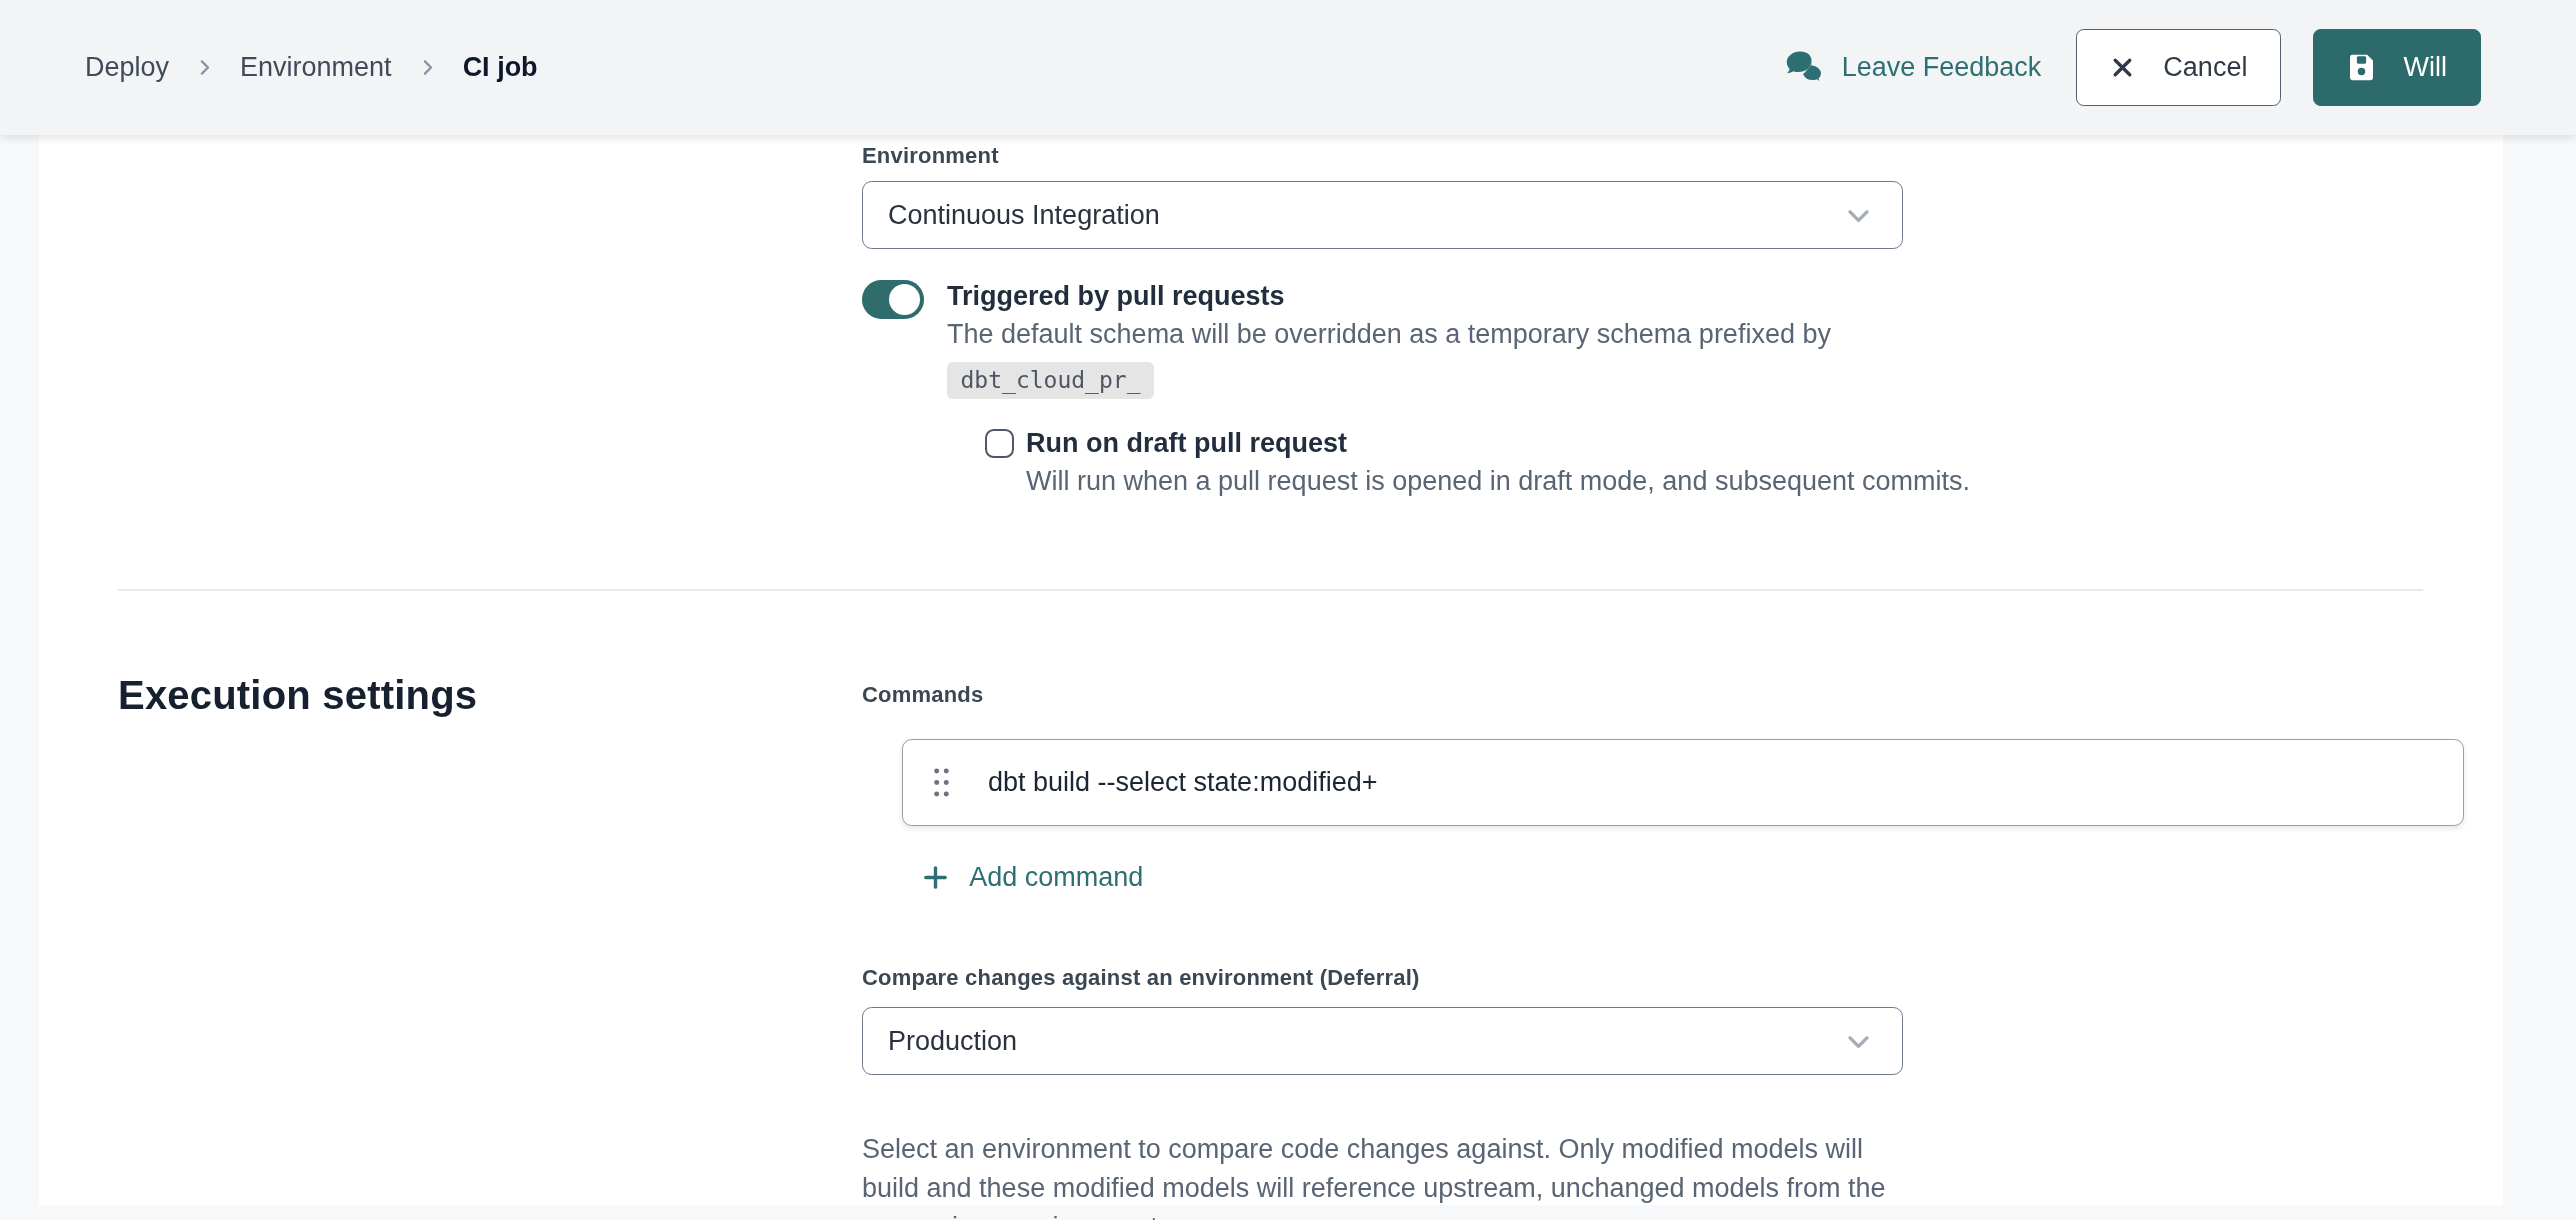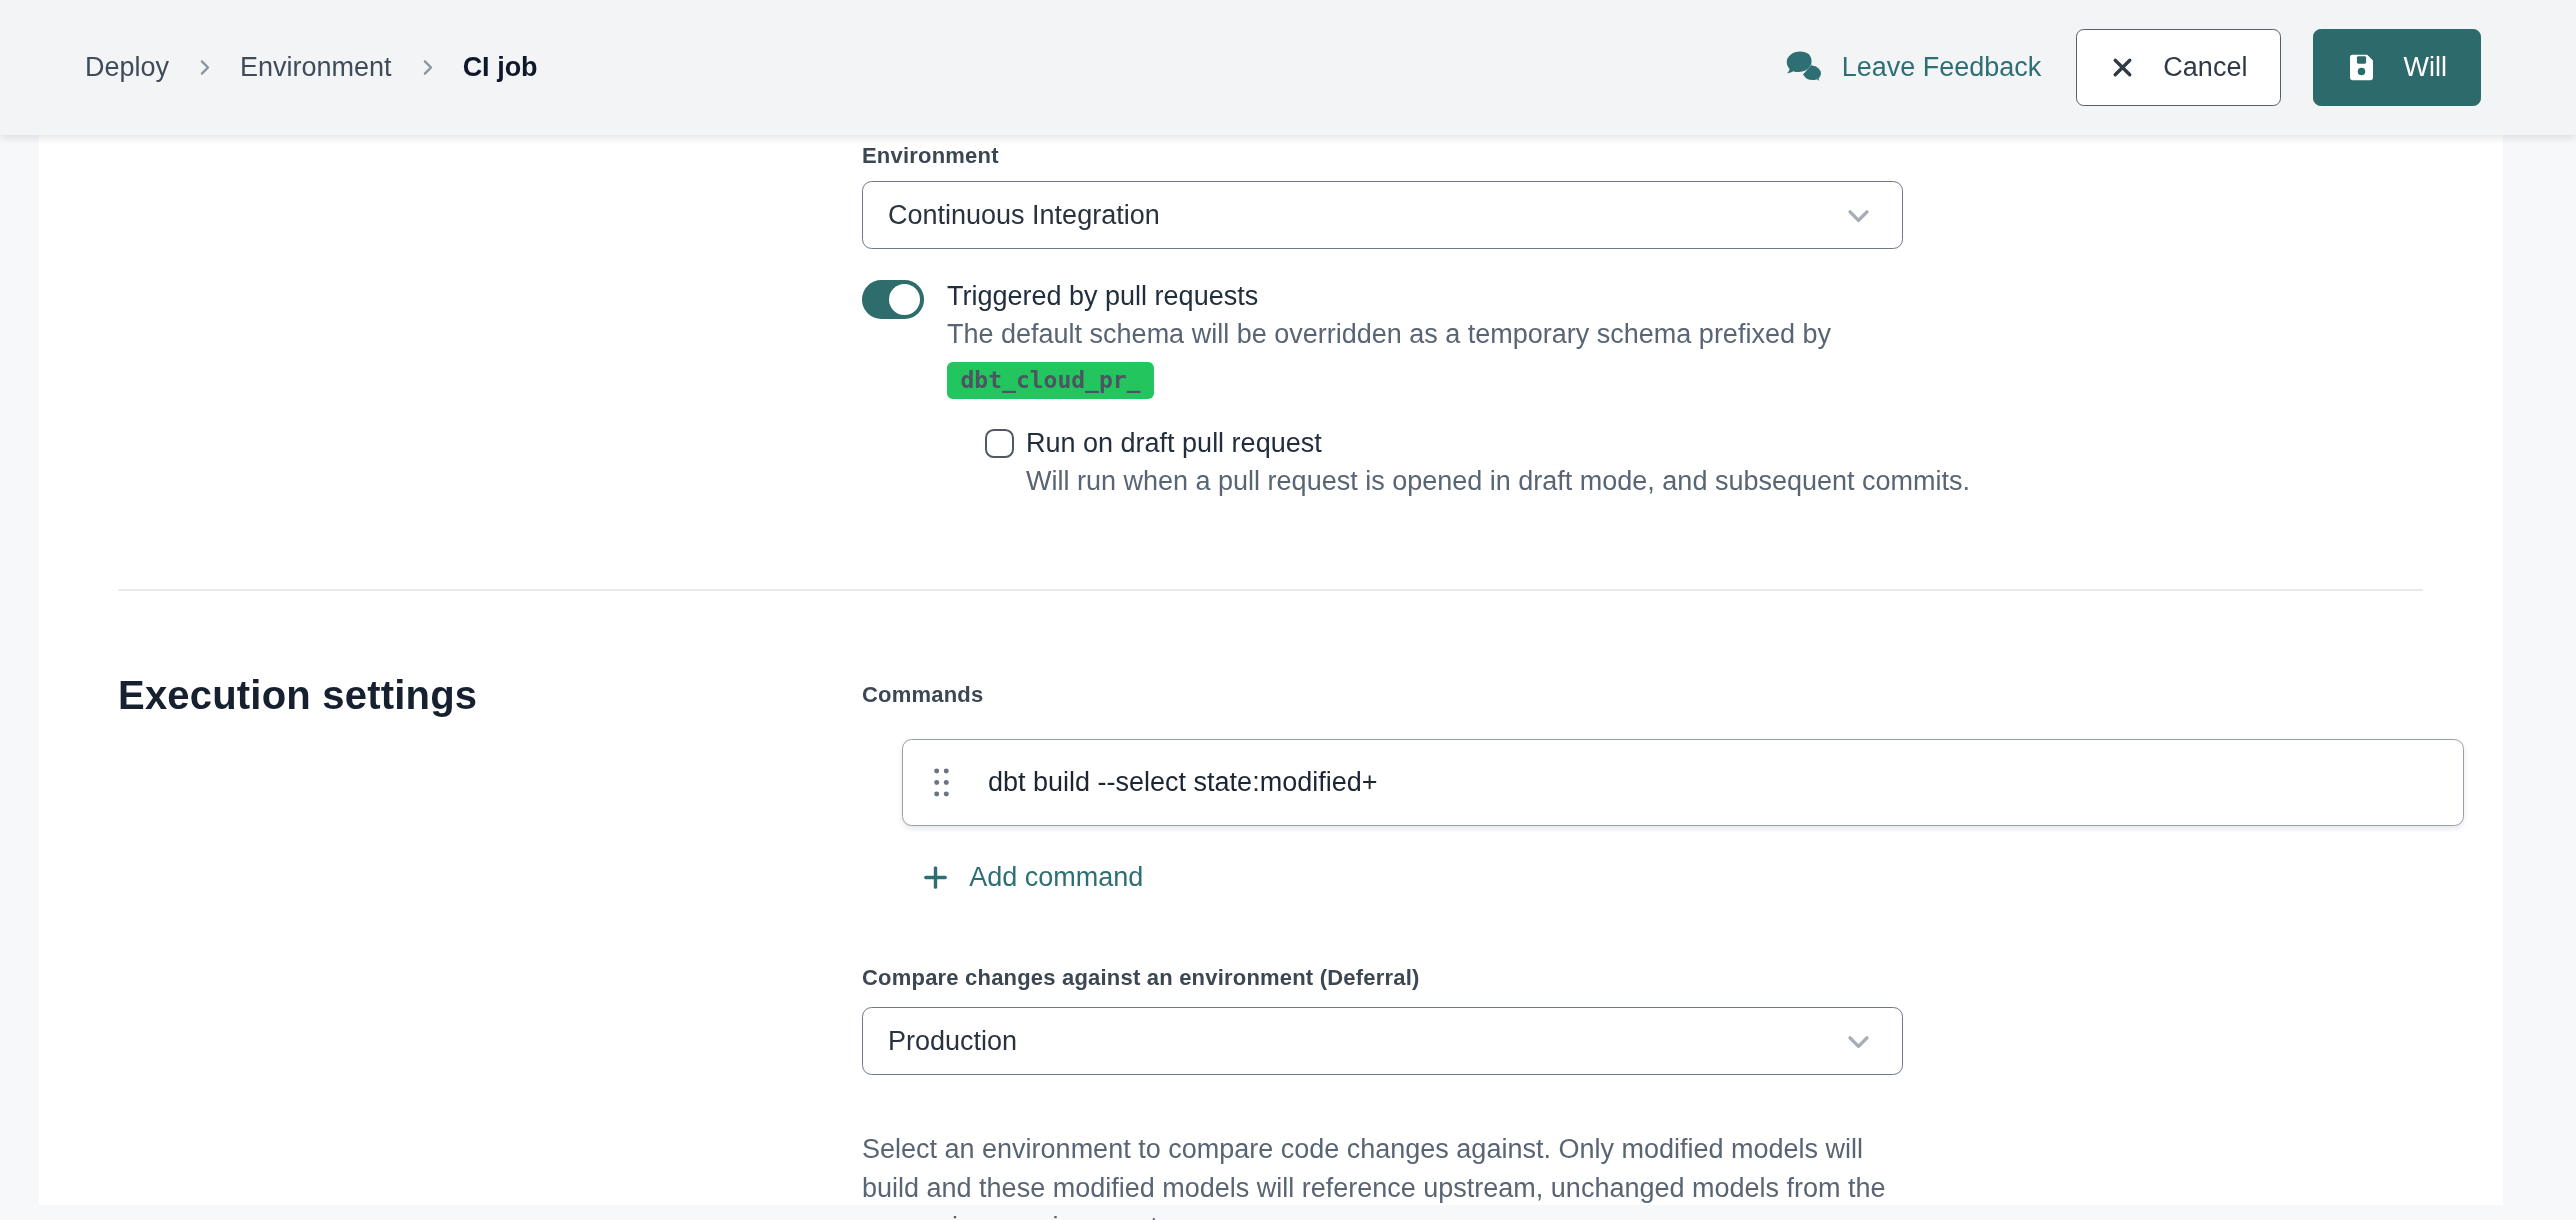--- a/index.html
+++ b/index.html
@@ -57,26 +57,26 @@
   
   .toggle-row { position:absolute; left:823px; top:143px; display:flex; gap:23px; }
   .toggle {
     width:62px; height:39px; border-radius:19.3px; background:#2f6c6c;
     position:relative; flex:0 0 auto; cursor:pointer; margin-top:1.9px;
   }
   .toggle .knob {
     position:absolute; top:3.9px; right:3.9px; width:31px; height:31px;
     border-radius:50%; background:#ffffff;
   }
-  .opt-title { font-size:27px; font-weight:400; color:#222e3d; line-height:37px; }
+  .opt-title { font-size:27px; font-weight:700; color:#222e3d; line-height:37px; }
   .opt-desc  { font-size:27px; color:#596574; line-height:39px; }
   .code-chip {
     display:inline-block; margin-top:7.7px;
-    background:#22c55e; border-radius:5.8px; padding:5.8px 13.5px;
-    font-family:"DejaVu Sans Mono", monospace; font-size:23px; color:#4c5561;font-weight:bold;
+    background:#e5e5e5; border-radius:5.8px; padding:5.8px 13.5px;
+    font-family:"DejaVu Sans Mono", monospace; font-size:23px; color:#4c5561;
   }
 
   
   .check-row { position:absolute; left:946px; top:290px; display:flex; gap:12px; }
   .checkbox {
     width:29px; height:29px; border:2.9px solid #4e5866; border-radius:8.7px;
     background:#fff; flex:0 0 auto; cursor:pointer; margin-top:3.9px;
   }
 
   .divider { position:absolute; left:79px; top:454px; width:2305px; height:1.9px; background:#e7e9ec; }

